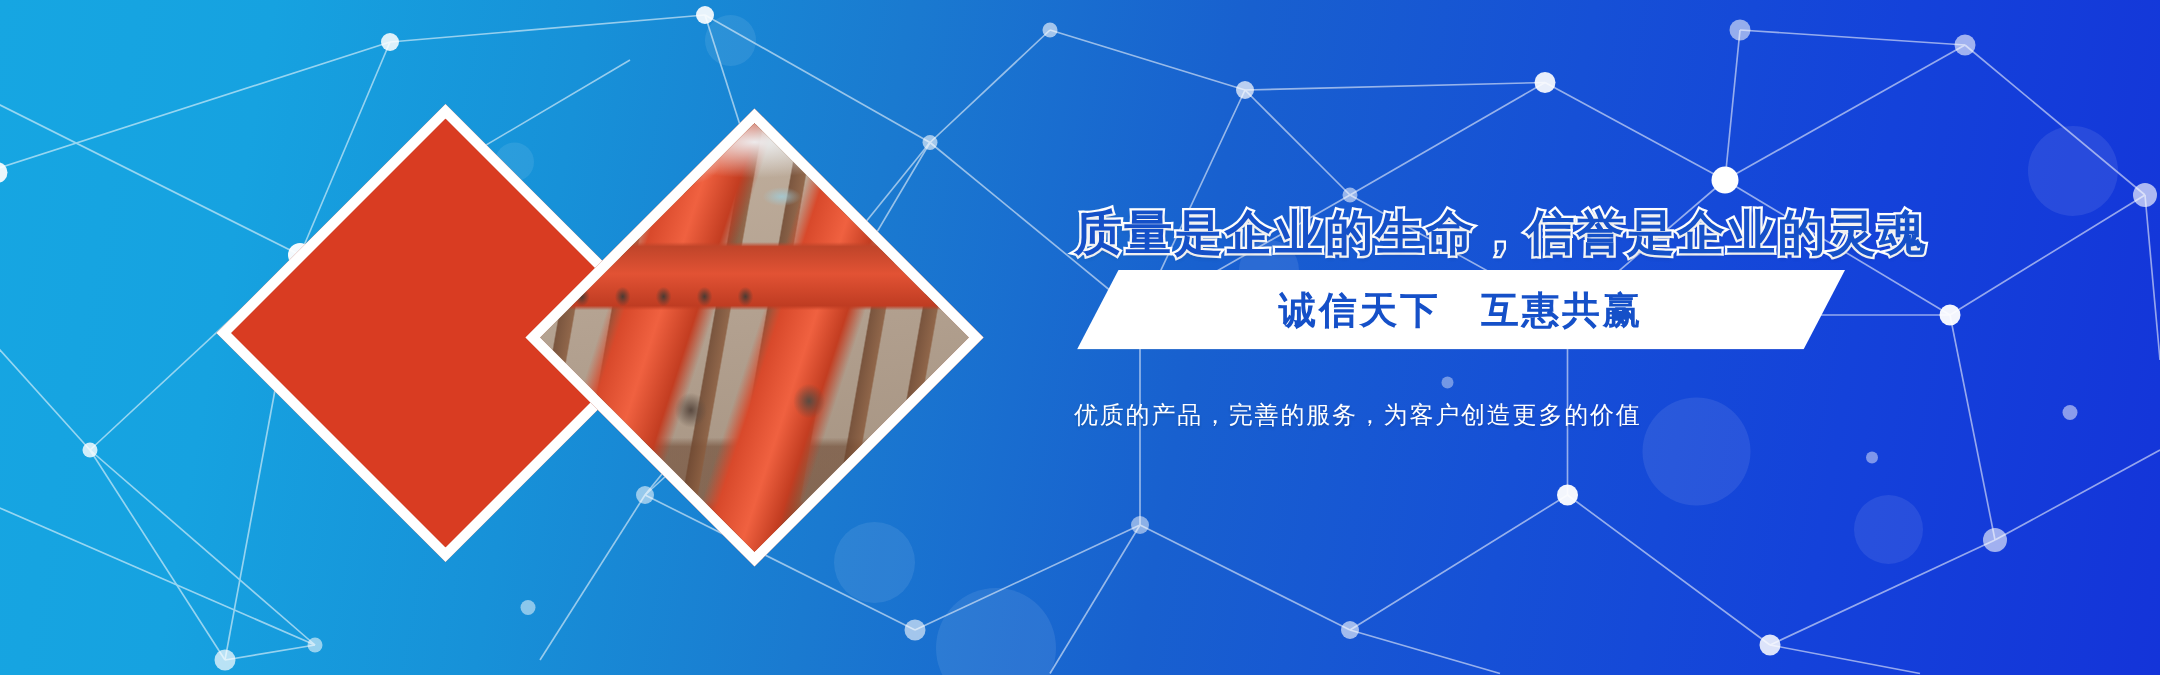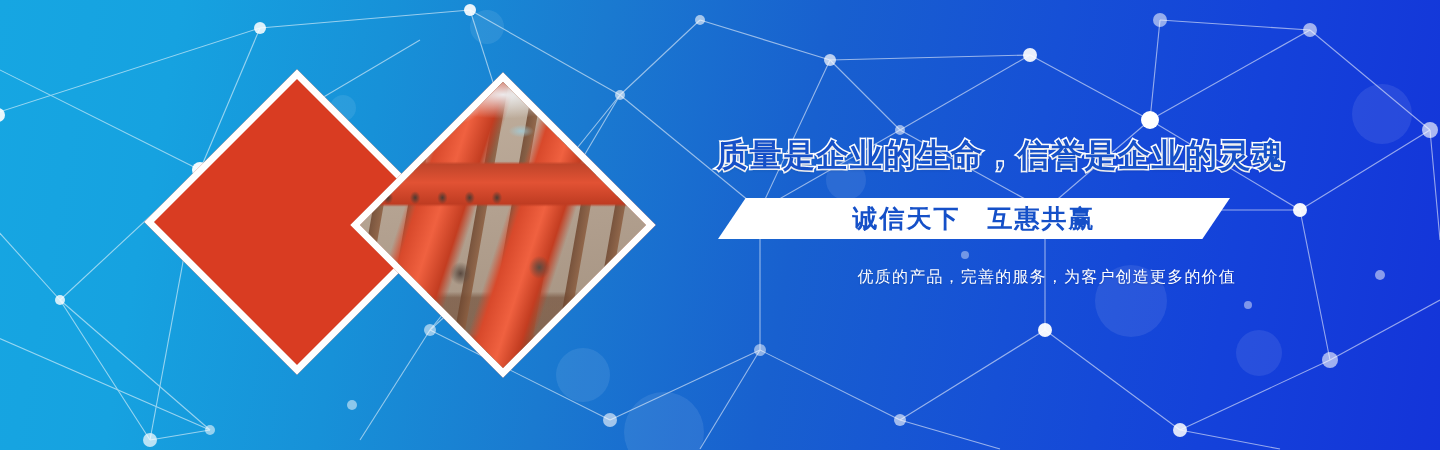--- a/index.html
+++ b/index.html
@@ -142,23 +142,23 @@
     paint-order: stroke fill;
     text-shadow:
       0 0 2px rgba(255,255,255,.9),
       0 2px 3px rgba(0,0,0,.12);
   }
 
   
   .ribbon {
     position: absolute;
     left: 718px;
-    top: 198px;
+    top: 180px;
     width: 512px;
-    height: 41px;
+    height: 53px;
     background: #ffffff;
     clip-path: polygon(5.4% 0%, 100% 0%, 94.6% 100%, 0% 100%);
     box-shadow: 0 2px 6px rgba(0,0,0,.10);
     text-align: center;
   }
   .ribbon-text {
     position: absolute;
     inset: 0;
     display: flex;
     align-items: center;
@@ -168,21 +168,21 @@
     letter-spacing: 2px;
     color: #1550c8;
     white-space: pre;
   }
 
   
   .sub {
     position: absolute;
     left: 716px;
     width: 520px;
-    text-align: right;
+    text-align: left;
     font-size: 16px;
     letter-spacing: 1.2px;
     color: #ffffff;
     white-space: nowrap;
     text-shadow: 0 1px 2px rgba(0,0,0,.18);
     font-family: Liberation Serif, serif;
   }
   .sub1 { top: 267px; }
   .sub2 { top: 303px; }
 </style>

